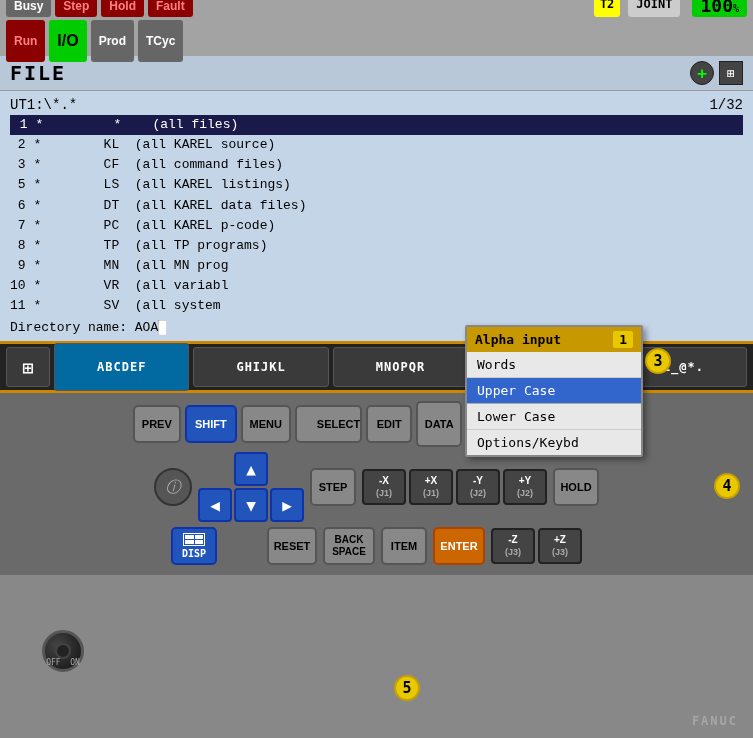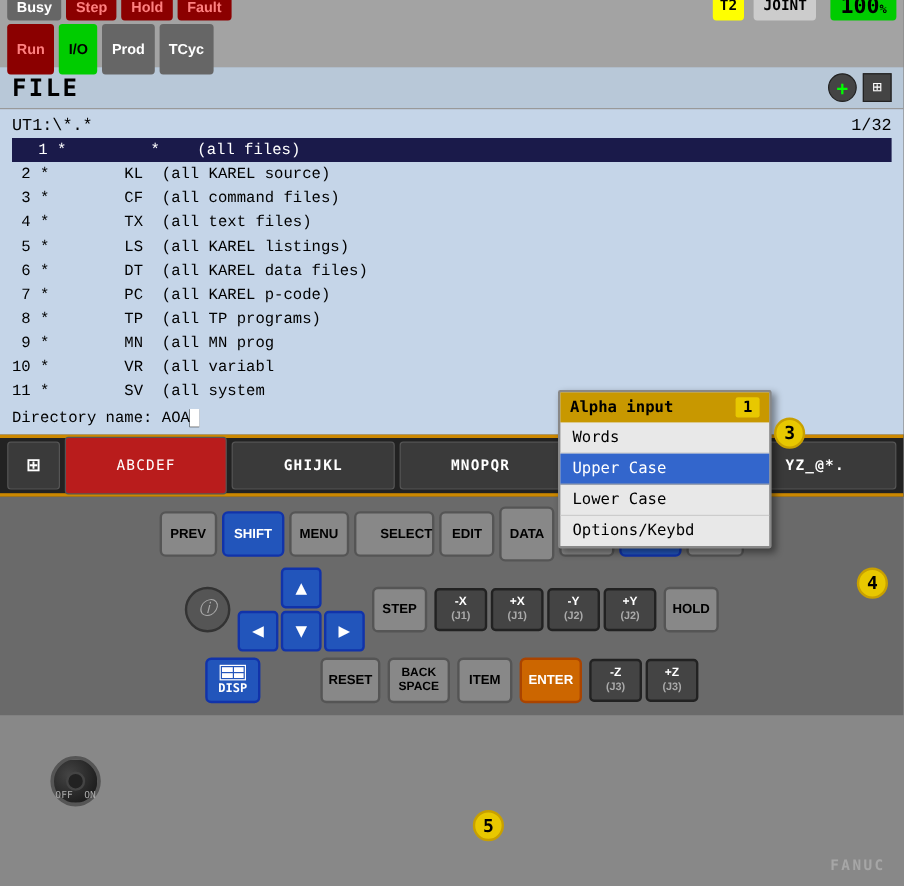--- a/index.html
+++ b/index.html
@@ -68,46 +68,45 @@
       <button class="status-btn btn-darkred" style="font-size:12px;padding:2px 8px;">Fault</button>
       <div style="flex:1;"></div>
       <span class="t2-badge" style="font-size:12px;padding:2px 6px;">T2</span>
       <span class="joint-badge" style="font-size:12px;padding:2px 8px;">JOINT</span>
       <div class="percent-badge" style="font-size:18px;padding:2px 8px;">
         <span>100</span><span style="font-size:10px;">%</span>
       </div>
     </div>
     <div style="display:flex;gap:4px;">
       <button class="status-btn btn-darkred" style="font-size:12px;padding:2px 8px;">Run</button>
-      <button class="status-btn btn-brightgreen" style="font-size:12px;padding:2px 8px;">I/O</button>
+      <button class="status-btn btn-brightgreen" style="font-size:16px;padding:2px 8px;">I/O</button>
       <button class="status-btn btn-gray" style="font-size:12px;padding:2px 8px;">Prod</button>
       <button class="status-btn btn-gray" style="font-size:12px;padding:14px 8px;">TCyc</button>
     </div>
   </div>
 
   <div style="background:#b8c8d8;display:flex;align-items:center;justify-content:space-between;padding:5px 10px;border-bottom:1px solid #999;">
     <span style="font-size:20px;font-weight:bold;color:#000;letter-spacing:2px;">FILE</span>
     <div style="display:flex;gap:5px;align-items:center;">
       <div style="width:24px;height:24px;border-radius:50%;background:#444;display:flex;align-items:center;justify-content:center;color:#0f0;font-size:16px;font-weight:bold;border:1px solid #222;cursor:pointer;">+</div>
       <div style="width:24px;height:24px;background:#444;display:flex;align-items:center;justify-content:center;color:#fff;font-size:13px;border:1px solid #222;cursor:pointer;">⊞</div>
     </div>
   </div>
 
   <div style="background:#c5d5e8;padding:6px 10px;position:relative;">
     <div style="display:flex;justify-content:space-between;font-family:'Courier New',monospace;font-size:14px;margin-bottom:2px;">
       <span>UT1:\*.*</span>
       <span>1/32</span>
     </div>
     <div style="font-family:'Courier New',monospace;font-size:13px;line-height:1.55;">
-      <div style="background:#1a1a4a;color:#fff;padding:0 14px;">
+      <div style="background:#1a1a4a;color:#fff;padding:0 2px;">
         <span>&nbsp;1 *&nbsp;&nbsp;&nbsp;&nbsp;&nbsp;&nbsp;&nbsp;&nbsp;&nbsp;*&nbsp;&nbsp;&nbsp;&nbsp;(all files)</span>
       </div>
       <div class="file-row"><span>&nbsp;2 *&nbsp;&nbsp;&nbsp;&nbsp;&nbsp;&nbsp;&nbsp;&nbsp;KL&nbsp;&nbsp;(all KAREL source)</span></div>
       <div class="file-row"><span>&nbsp;3 *&nbsp;&nbsp;&nbsp;&nbsp;&nbsp;&nbsp;&nbsp;&nbsp;CF&nbsp;&nbsp;(all command files)</span></div>
-      <div class="file-row"><span>&nbsp;4 *&nbsp;&nbsp;&nbsp;&nbsp;&nbsp;&nbsp;&nbsp;&nbsp;TX&nbsp;&nbsp;(all text files)</span></div>
       <div class="file-row"><span>&nbsp;5 *&nbsp;&nbsp;&nbsp;&nbsp;&nbsp;&nbsp;&nbsp;&nbsp;LS&nbsp;&nbsp;(all KAREL listings)</span></div>
       <div class="file-row"><span>&nbsp;6 *&nbsp;&nbsp;&nbsp;&nbsp;&nbsp;&nbsp;&nbsp;&nbsp;DT&nbsp;&nbsp;(all KAREL data files)</span></div>
       <div class="file-row"><span>&nbsp;7 *&nbsp;&nbsp;&nbsp;&nbsp;&nbsp;&nbsp;&nbsp;&nbsp;PC&nbsp;&nbsp;(all KAREL p-code)</span></div>
       <div class="file-row"><span>&nbsp;8 *&nbsp;&nbsp;&nbsp;&nbsp;&nbsp;&nbsp;&nbsp;&nbsp;TP&nbsp;&nbsp;(all TP programs)</span></div>
       <div class="file-row"><span>&nbsp;9 *&nbsp;&nbsp;&nbsp;&nbsp;&nbsp;&nbsp;&nbsp;&nbsp;MN&nbsp;&nbsp;(all MN prog</span></div>
       <div class="file-row"><span>10 *&nbsp;&nbsp;&nbsp;&nbsp;&nbsp;&nbsp;&nbsp;&nbsp;VR&nbsp;&nbsp;(all variabl</span></div>
       <div class="file-row"><span>11 *&nbsp;&nbsp;&nbsp;&nbsp;&nbsp;&nbsp;&nbsp;&nbsp;SV&nbsp;&nbsp;(all system </span></div>
     </div>
     <div style="font-family:'Courier New',monospace;font-size:13px;margin-top:4px;">
       <span>Directory name: AOA</span><span style="background:#000;color:#fff;">█</span>
@@ -122,21 +121,21 @@
       <div style="padding:5px 10px;font-size:13px;color:#fff;background:#3366cc;cursor:pointer;border-bottom:1px solid #aaa;">Upper Case</div>
       <div style="padding:5px 10px;font-size:13px;color:#000;cursor:pointer;border-bottom:1px solid #ccc;">Lower Case</div>
       <div style="padding:5px 10px;font-size:13px;color:#000;cursor:pointer;">Options/Keybd</div>
     </div>
   </div>
 
   <div style="position:absolute;top:348px;left:645px;background:#e8c800;color:#000;font-weight:bold;font-size:15px;width:26px;height:26px;border-radius:50%;display:flex;align-items:center;justify-content:center;border:2px solid #c8a000;z-index:200;">3</div>
 
   <div style="background:#222;border-top:3px solid #cc8800;border-bottom:3px solid #cc8800;display:flex;align-items:center;padding:4px 6px;gap:4px;height:52px;">
     <div style="background:#3a3a3a;color:#fff;border:1px solid #555;border-radius:3px;font-size:18px;font-weight:bold;width:44px;height:40px;display:flex;align-items:center;justify-content:center;cursor:pointer;">⊞</div>
-    <div style="background:#b91c1c;color:#fff;border:1px solid #555;border-radius:3px;font-size:12px;font-weight:normal;flex:1;height:48px;display:flex;align-items:center;justify-content:center;cursor:pointer;letter-spacing:1px;">ABCDEF</div>
+    <div style="background:#0369a1;color:#fff;border:1px solid #555;border-radius:3px;font-size:12px;font-weight:bold;flex:1;height:48px;display:flex;align-items:center;justify-content:center;cursor:pointer;letter-spacing:1px;">ABCDEF</div>
     <div style="background:#3a3a3a;color:#fff;border:1px solid #555;border-radius:3px;font-size:12px;font-weight:bold;flex:1;height:40px;display:flex;align-items:center;justify-content:center;cursor:pointer;letter-spacing:1px;">GHIJKL</div>
     <div style="background:#3a3a3a;color:#fff;border:1px solid #555;border-radius:3px;font-size:12px;font-weight:bold;flex:1;height:40px;display:flex;align-items:center;justify-content:center;cursor:pointer;letter-spacing:1px;">MNOPQR</div>
     <div style="background:#3a3a3a;color:#fff;border:1px solid #555;border-radius:3px;font-size:12px;font-weight:bold;flex:1;height:40px;display:flex;align-items:center;justify-content:center;cursor:pointer;letter-spacing:1px;">STUVWX</div>
     <div style="background:#3a3a3a;color:#fff;border:1px solid #555;border-radius:3px;font-size:12px;font-weight:bold;flex:1;height:40px;display:flex;align-items:center;justify-content:center;cursor:pointer;letter-spacing:1px;">YZ_@*.</div>
   </div>
 
   <div style="position:absolute;top:473px;left:714px;background:#e8c800;color:#000;font-weight:bold;font-size:15px;width:26px;height:26px;border-radius:50%;display:flex;align-items:center;justify-content:center;border:2px solid #c8a000;z-index:200;">4</div>
 
   <div style="background:#6a6a6a;padding:8px 20px 10px 20px;display:flex;flex-direction:column;gap:5px;">
 

